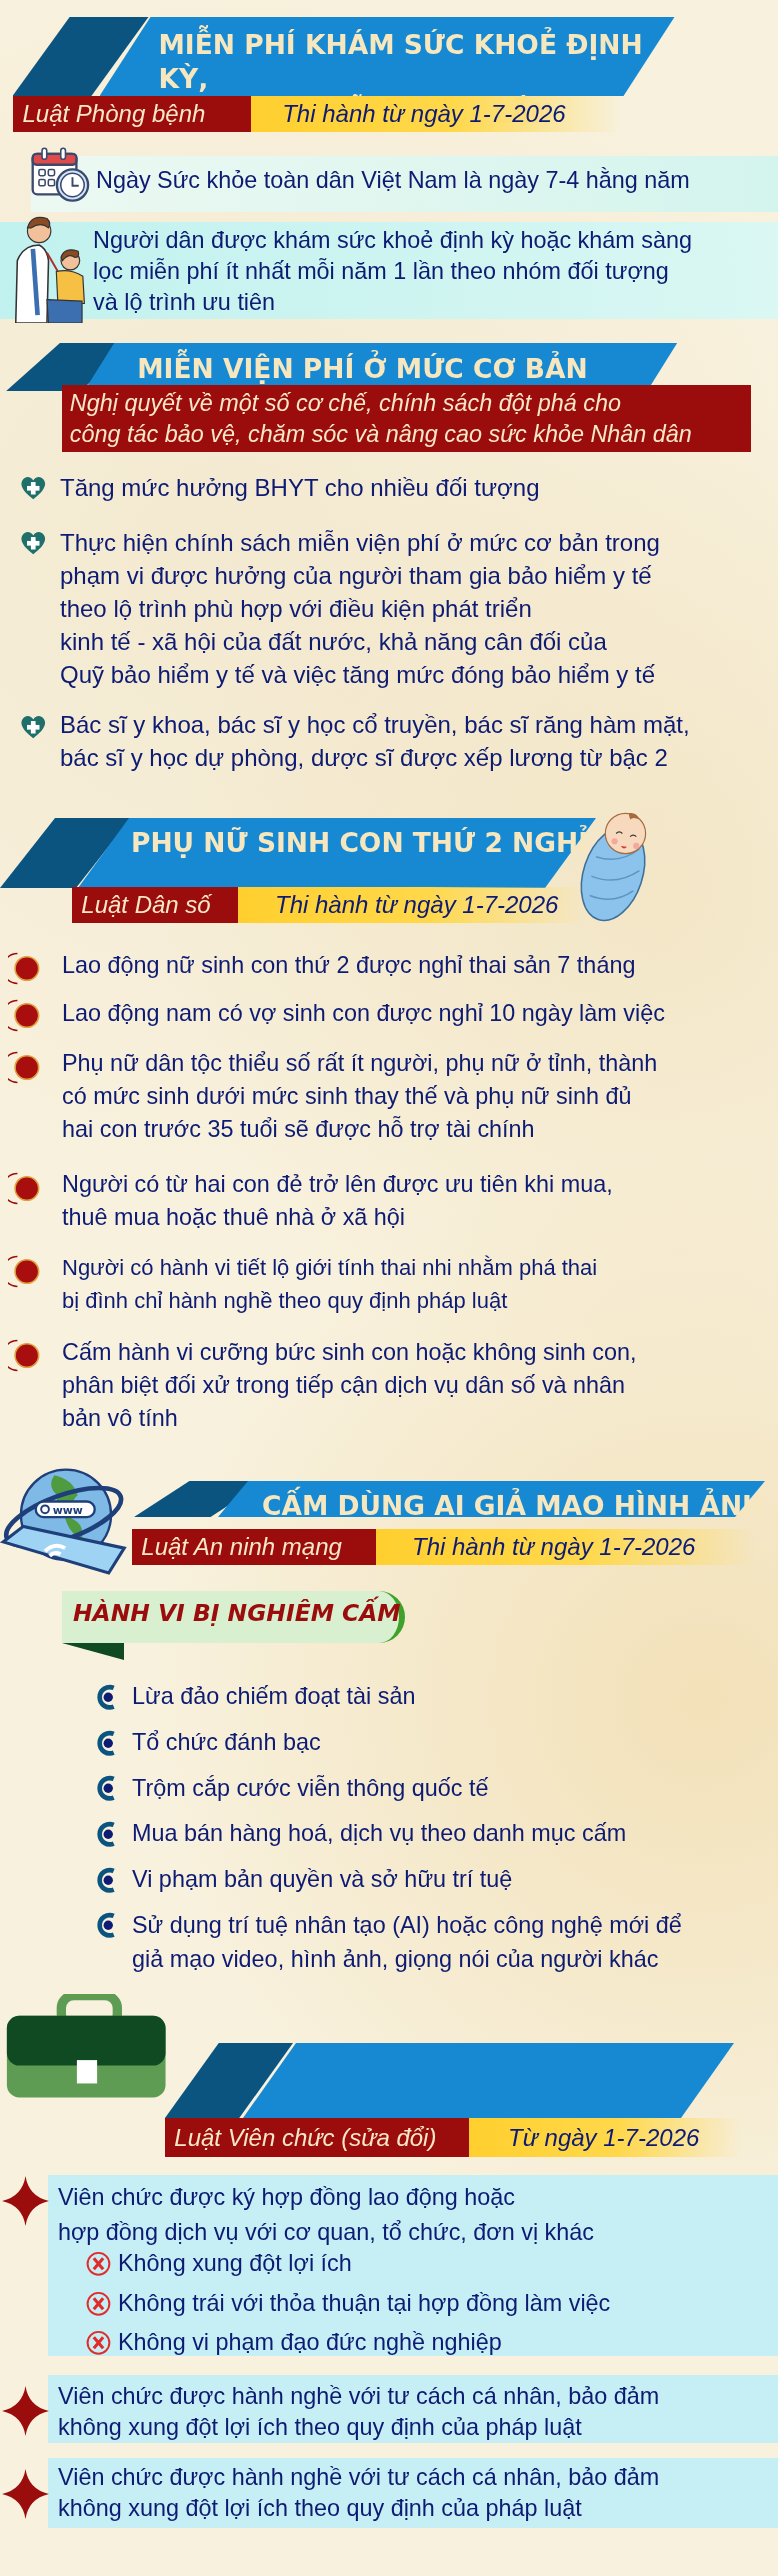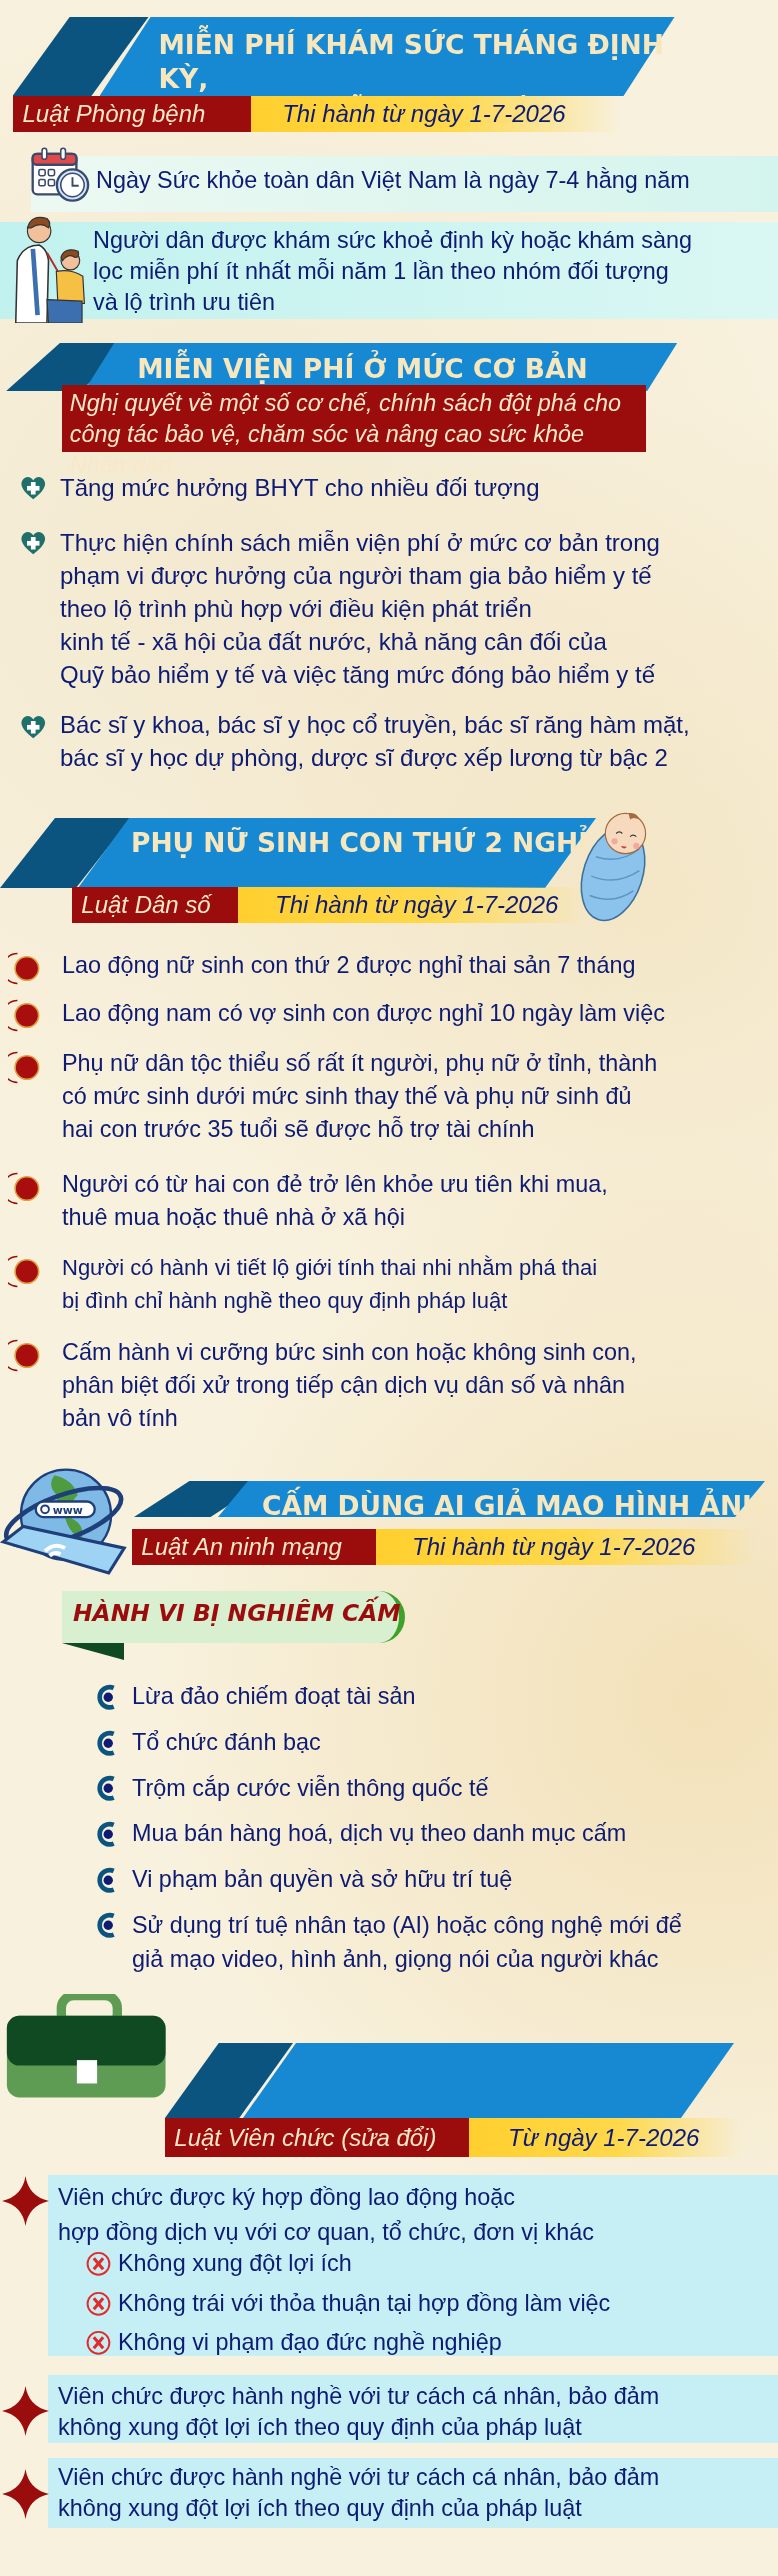--- a/index.html
+++ b/index.html
@@ -69,21 +69,21 @@
   .cyanbox2 { position: absolute; background: #c6eef5; }
 
   
   .heart-ico { position: absolute; width: 26.5px; height: 25px; }
   .dot-red { position: absolute; width: 33px; height: 33px; }
   .dot-blue { position: absolute; width: 26.5px; height: 26.5px; }
   .star-ico { position: absolute; width: 47px; height: 50px; }
   .x-ico { position: absolute; width: 26.5px; height: 28px; }
 
   .subnote {
-    position: absolute; left: 62px; top: 385px; width: 584px; height: 67px;
+    position: absolute; left: 62px; top: 385px; width: 689px; height: 67px;
     background: #9b0d0d; color: #f8e8c8; font-style: italic; font-size: 23.4px;
     line-height: 31px; padding: 3.1px 7.8px;
   }
 
   .pill {
     position: absolute; left: 62px; top: 1591px; width: 343px; height: 52px;
     background: #d8f0cf;
     border-radius: 0 31px 31px 0;
     border-right: 6.2px solid #3fa12a;
   }
@@ -99,21 +99,21 @@
     clip-path: polygon(0 0, 100% 0, 100% 100%);
   }
 </style>
 </head>
 <body>
 
 <div class="banner" style="left:12.5px; top:17px; width:662px; height:79px;">
   <div class="dark" style="left:0; width:136px;"></div>
   <div class="light" style="left:87px; width:575px; --sk:51px;"></div>
   <div class="title" style="left:146px; top:11px;">
-    <div>MIỄN PHÍ KHÁM SỨC THÁNG ĐỊNH KỲ,</div>
+    <div>MIỄN PHÍ KHÁM SỨC KHOẺ ĐỊNH KỲ,</div>
     <div>SÀNG LỌC MỖI NĂM 1 LẦN</div>
   </div>
 </div>
 <div class="law" style="left:13.2px; top:96px; width:607px;">
   <div class="law-name" style="width:238px;">Luật Phòng bệnh</div>
   <div class="law-date" style="flex:1;">Thi hành từ ngày 1-7-2026</div>
 </div>
 
 <div class="cyanbox" style="left:31px; top:156px; width:748px; height:56px; background:linear-gradient(90deg, rgba(235,250,245,0.9), rgba(205,245,240,0.85));"></div>
 <svg class="abs" style="left:28px; top:146px;" width="64" height="64" viewBox="0 0 82 82">
@@ -232,21 +232,21 @@
   <div>Phụ nữ dân tộc thiểu số rất ít người, phụ nữ ở tỉnh, thành</div>
   <div>có mức sinh dưới mức sinh thay thế và phụ nữ sinh đủ</div>
   <div>hai con trước 35 tuổi sẽ được hỗ trợ tài chính</div>
 </div>
 
 <svg class="dot-red" style="left:7.8px; top:1172px;" viewBox="0 0 42 42">
     <path d="M12 2 A19 19 0 0 0 12 40" stroke="#9b0d0d" stroke-width="2" fill="none"></path>
     <circle cx="24" cy="21" r="15" fill="#a80e0e" stroke="#e0a040" stroke-width="2"></circle>
   </svg>
 <div class="txt" style="left:62px; top:1168px; font-size:23.4px; line-height:33px;">
-  <div>Người có từ hai con đẻ trở lên khỏe ưu tiên khi mua,</div>
+  <div>Người có từ hai con đẻ trở lên được ưu tiên khi mua,</div>
   <div>thuê mua hoặc thuê nhà ở xã hội</div>
 </div>
 
 <svg class="dot-red" style="left:7.8px; top:1255px;" viewBox="0 0 42 42">
     <path d="M12 2 A19 19 0 0 0 12 40" stroke="#9b0d0d" stroke-width="2" fill="none"></path>
     <circle cx="24" cy="21" r="15" fill="#a80e0e" stroke="#e0a040" stroke-width="2"></circle>
   </svg>
 <div class="txt" style="left:62px; top:1251px; font-size:22px; line-height:33px;">
   <div>Người có hành vi tiết lộ giới tính thai nhi nhằm phá thai</div>
   <div>bị đình chỉ hành nghề theo quy định pháp luật</div>

